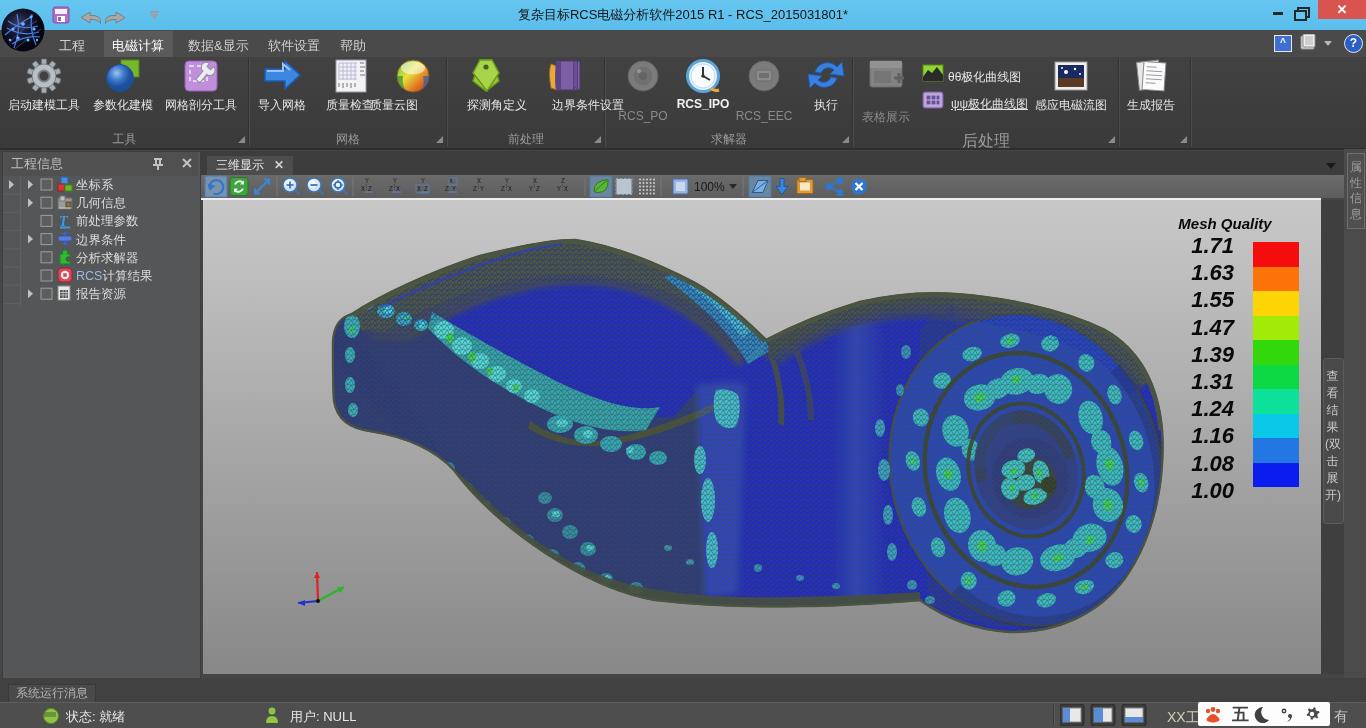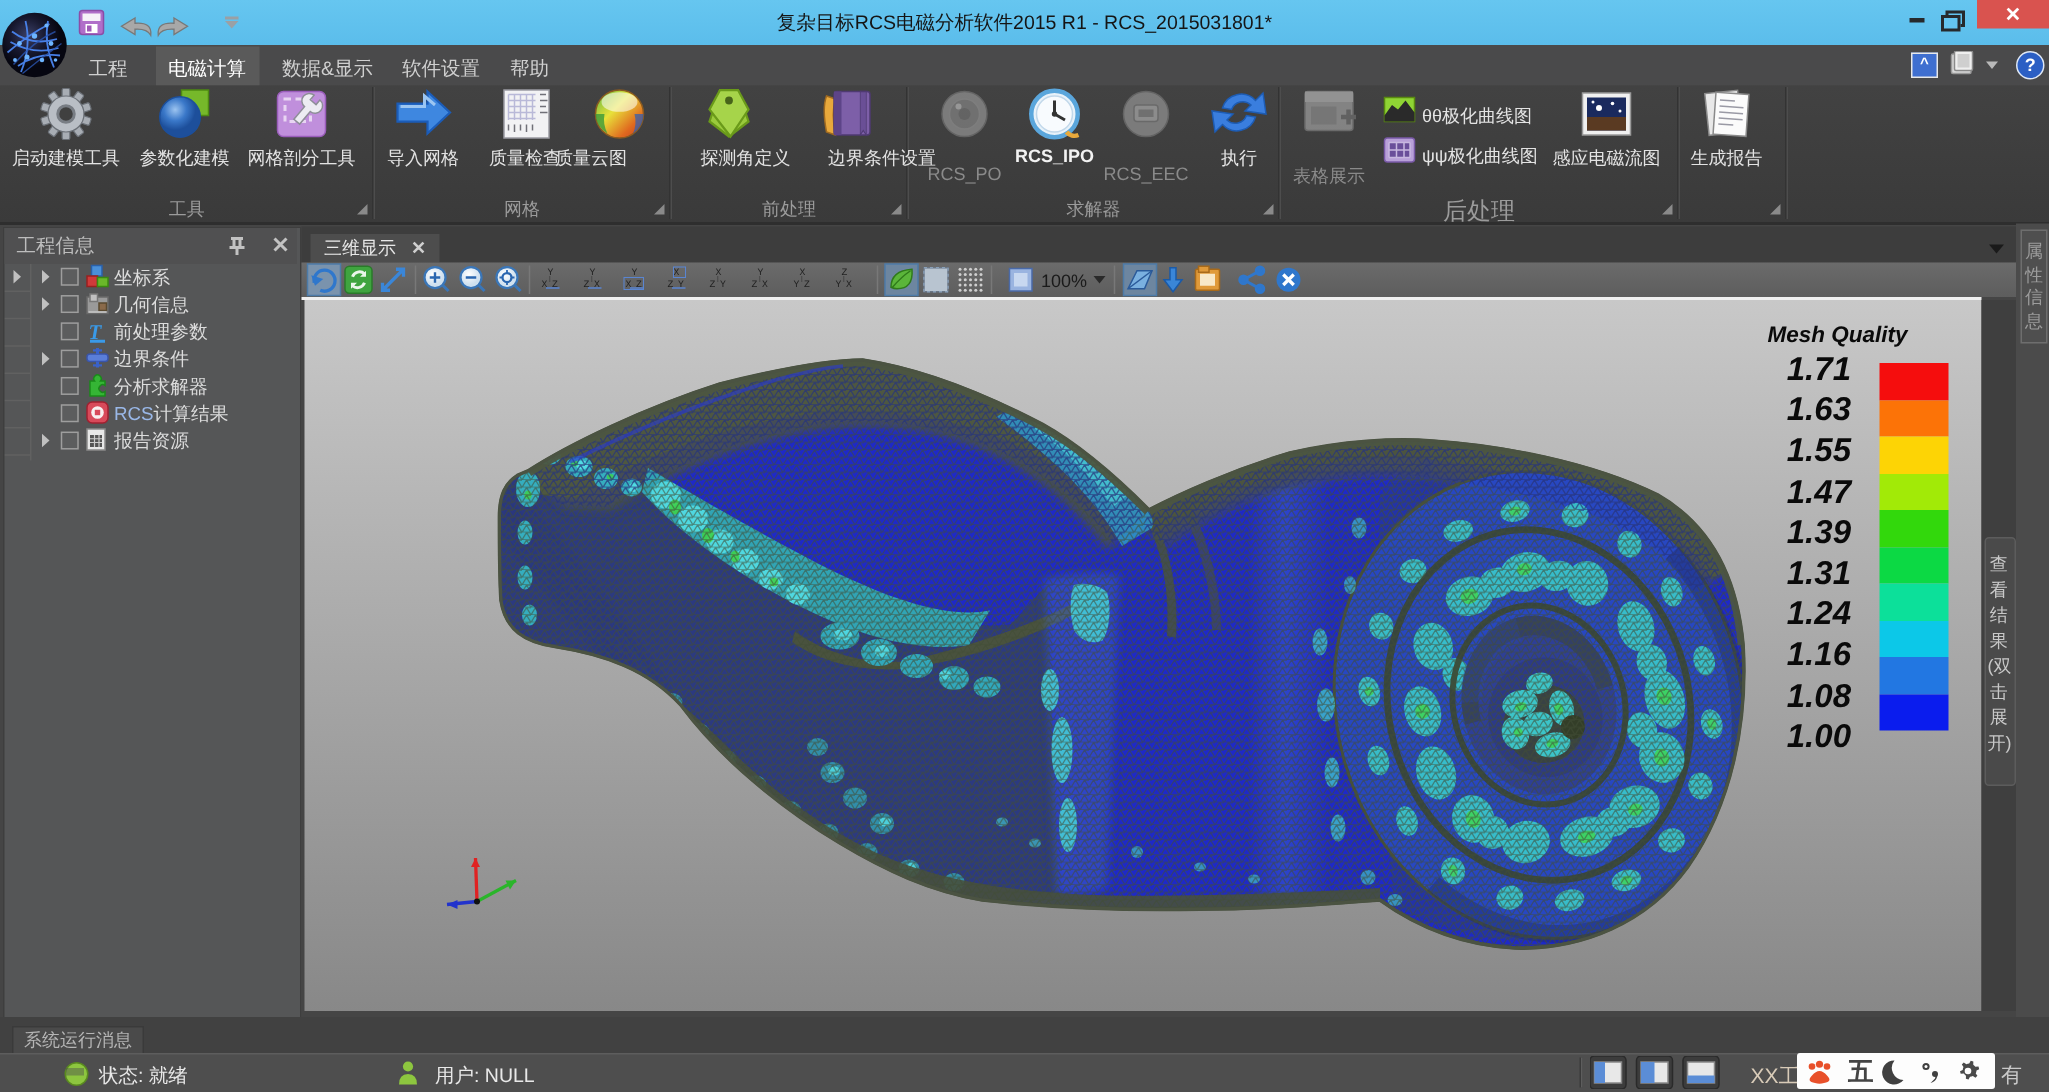--- a/index.html
+++ b/index.html
@@ -248,21 +248,21 @@
 <div class="abs lbl" style="left:310px;top:97px;width:80px;">质量检查</div>
 <div class="abs lbl" style="left:354px;top:97px;width:80px;">质量云图</div>
 <div class="abs lbl" style="left:447px;top:97px;width:80px;padding-left:10px;">探测角定义</div>
 <div class="abs lbl" style="left:525px;top:97px;width:80px;margin-left:23px;">边界条件设置</div>
 <div class="abs lbl dis" style="left:603px;top:97px;width:80px;">RCS_PO</div>
 <div class="abs lbl" style="left:663px;top:97px;width:80px;font-weight:bold;color:#f2f2f2;">RCS_IPO</div>
 <div class="abs lbl dis" style="left:724px;top:97px;width:80px;">RCS_EEC</div>
 <div class="abs lbl" style="left:786px;top:97px;width:80px;">执行</div>
 <div class="abs lbl dis" style="left:846px;top:97px;width:80px;">表格展示</div>
 <div class="abs lbl" style="left:948px;top:69px;width:80px;text-align:left;">θθ极化曲线图</div>
-<div class="abs lbl" style="left:948px;top:96px;width:80px;text-align:left;">ψψ极化曲线图</div>
+<div class="abs lbl" style="left:948px;top:96px;width:80px;text-align:right;text-decoration:underline;">ψψ极化曲线图</div>
 <div class="abs lbl" style="left:1031px;top:97px;width:80px;">感应电磁流图</div>
 <div class="abs lbl" style="left:1111px;top:97px;width:80px;">生成报告</div>
 
 <div class="abs" style="left:2px;top:151px;width:197px;height:527px;background:#555657;border:1px solid #3e3e3e;"></div>
 <div class="abs" style="left:3px;top:152px;width:195px;height:24px;background:#505051;color:#bdbdbd;font-size:13px;line-height:24px;"><span style="margin-left:8px;">工程信息</span></div>
 <svg class="abs" style="left:150px;top:156px;" width="45" height="16" viewBox="0 0 45 16">
   <g stroke="#c2c2c2" stroke-width="2" fill="none">
       <path d="M4 3 h8 M6 3 v6 M10 3 v6 M3 9 h10 M8 9 v5"></path>
       <path d="M33 3 l8 8 M41 3 l-8 8"></path>
     </g>

